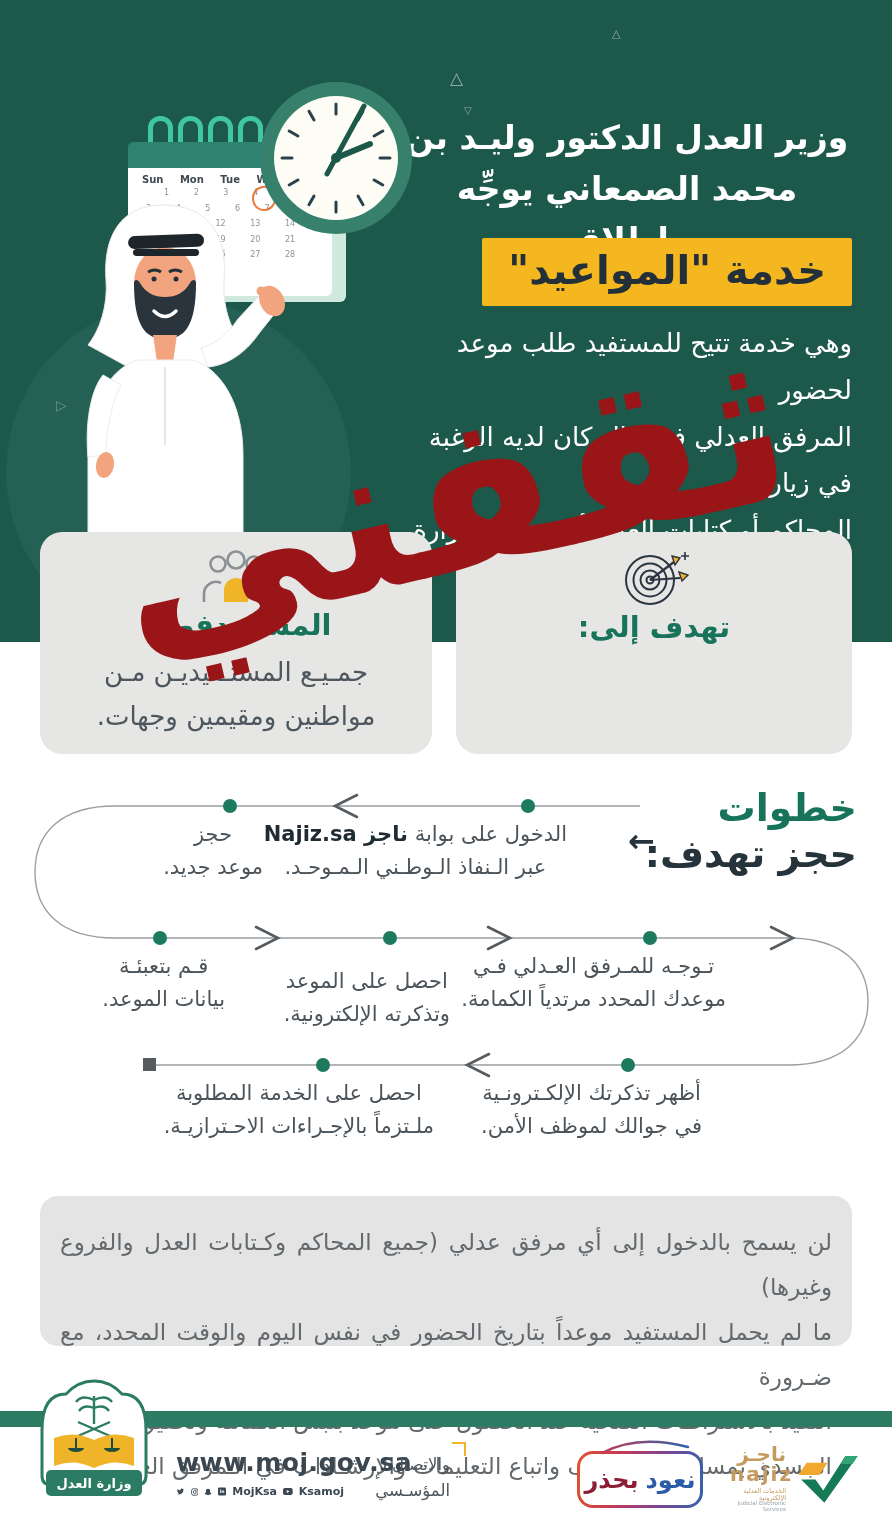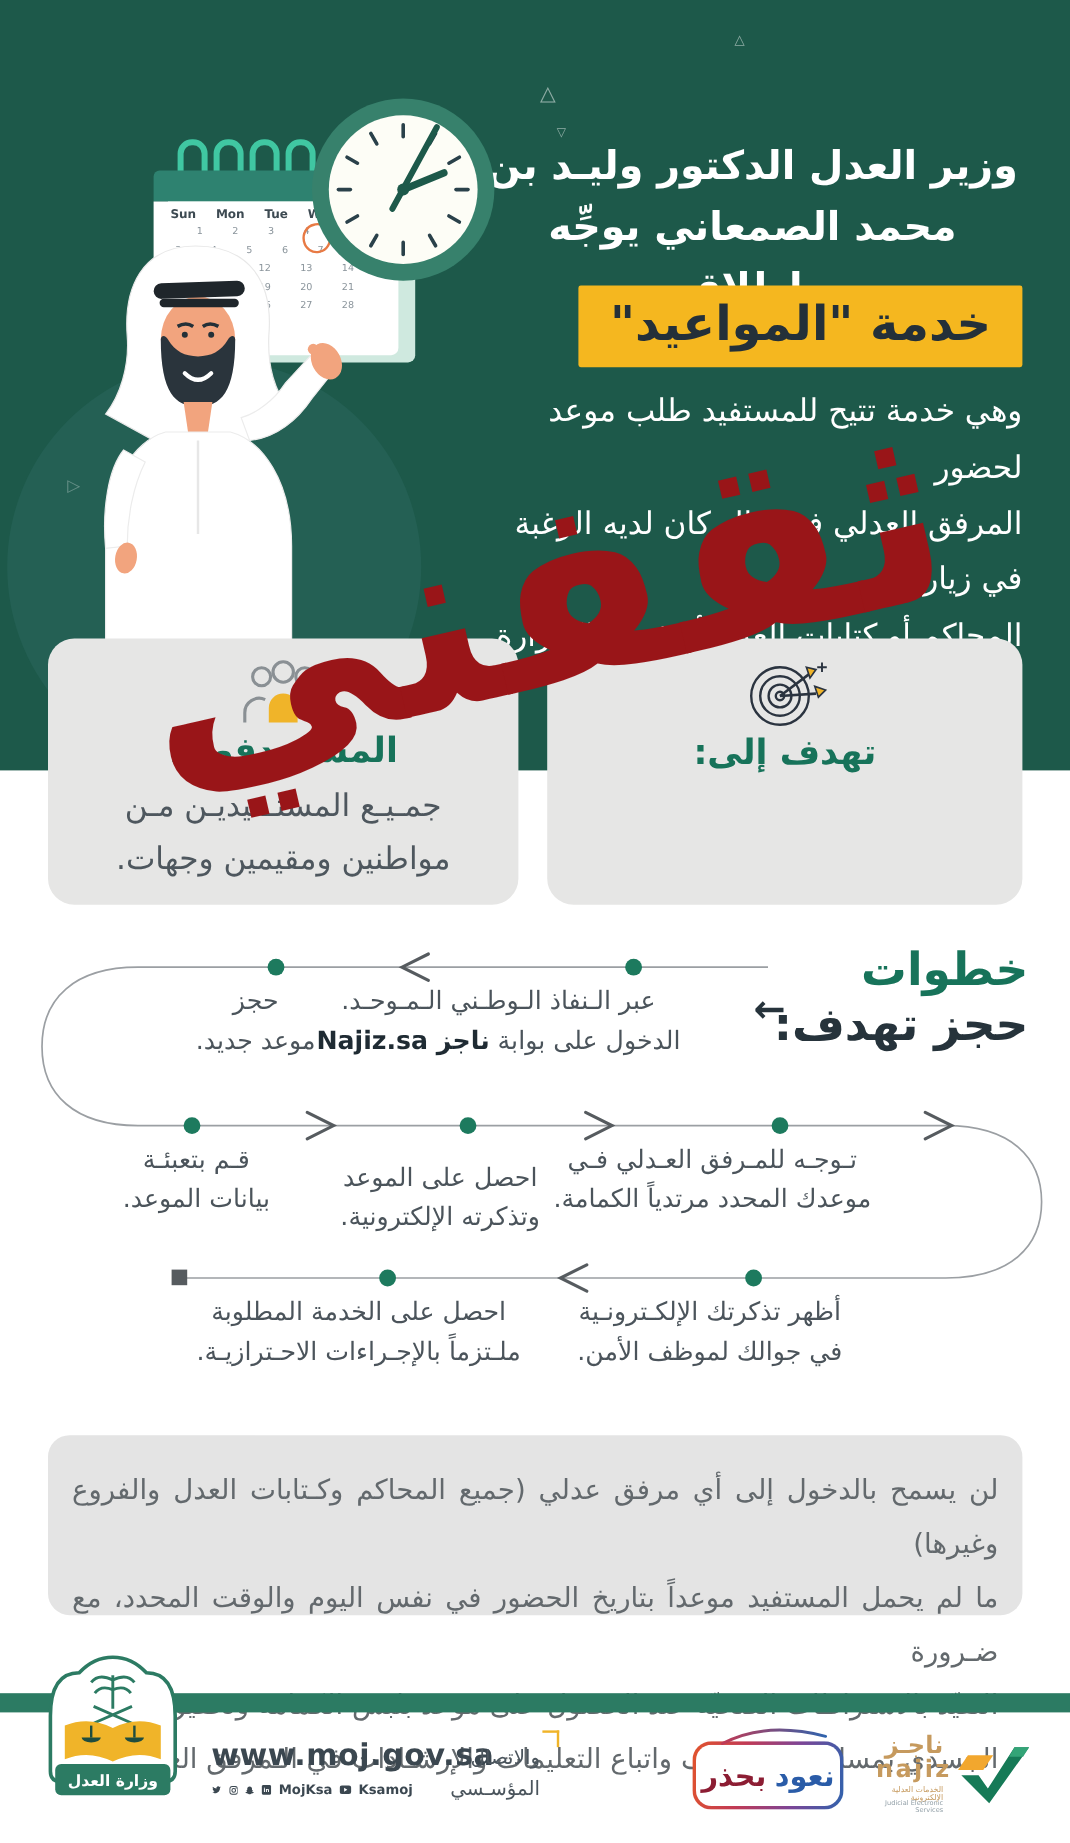--- a/index.html
+++ b/index.html
@@ -225,22 +225,22 @@
   </g>
 </svg>
 
 <div class="abs steps-head">
   <div class="h1">خطوات</div>
   <div class="h2">حجز تهدف:</div>
 </div>
 <div class="abs head-arrow">←</div>
 
 <div class="abs step s1">
+  <div><span>الدخول على بوابة </span><b>ناجز Najiz.sa</b></div>
   <div>عبر الـنفاذ الـوطـني الـمـوحـد.</div>
-  <div><span>الدخول على بوابة </span><b>ناجز Najiz.sa</b></div>
 </div>
 <div class="abs step pre s2">حجز
 موعد جديد.</div>
 <div class="abs step pre s3">قـم بتعبئـة
 بيانات الموعد.</div>
 <div class="abs step pre s4">احصل على الموعد
 وتذكرته الإلكترونية.</div>
 <div class="abs step pre s5">تـوجـه للمـرفق العـدلي فـي
 موعدك المحدد مرتدياً الكمامة.</div>
 <div class="abs step pre s6">أظهر تذكرتك الإلكـترونـية

